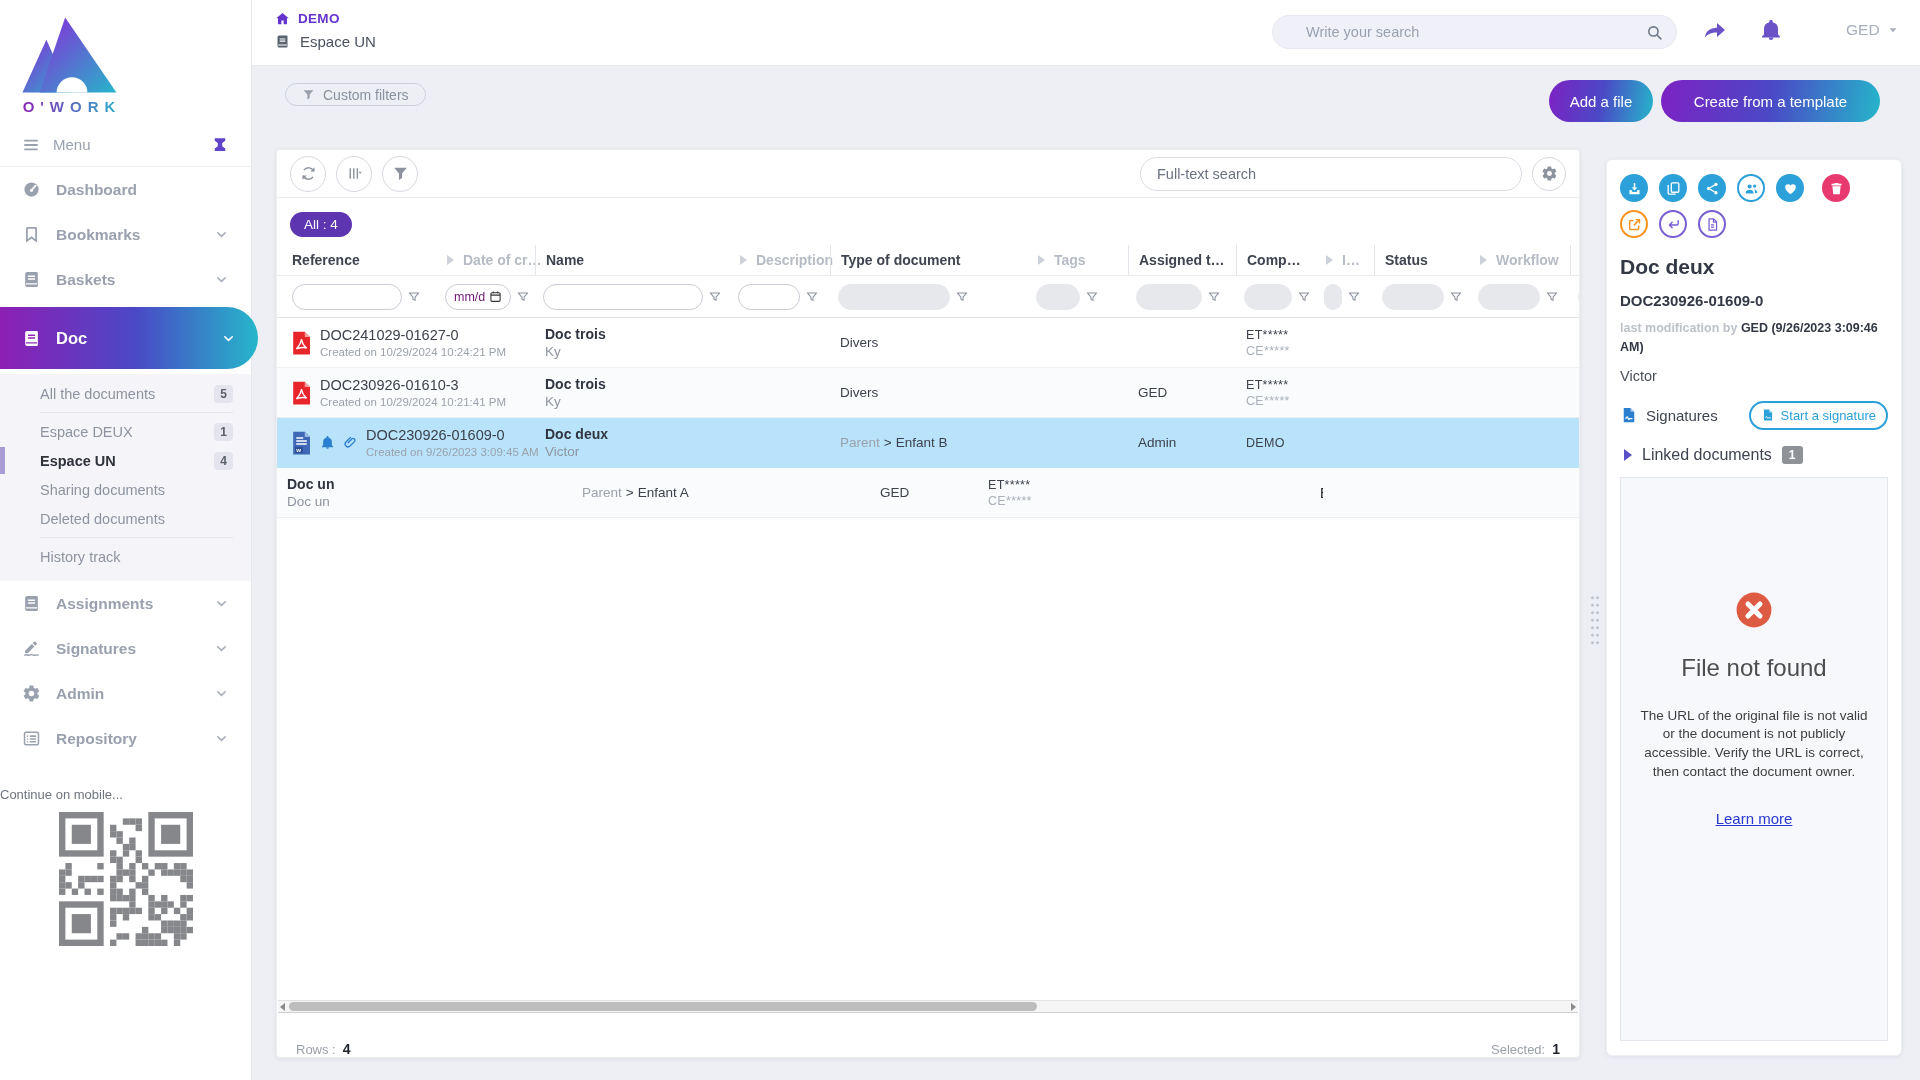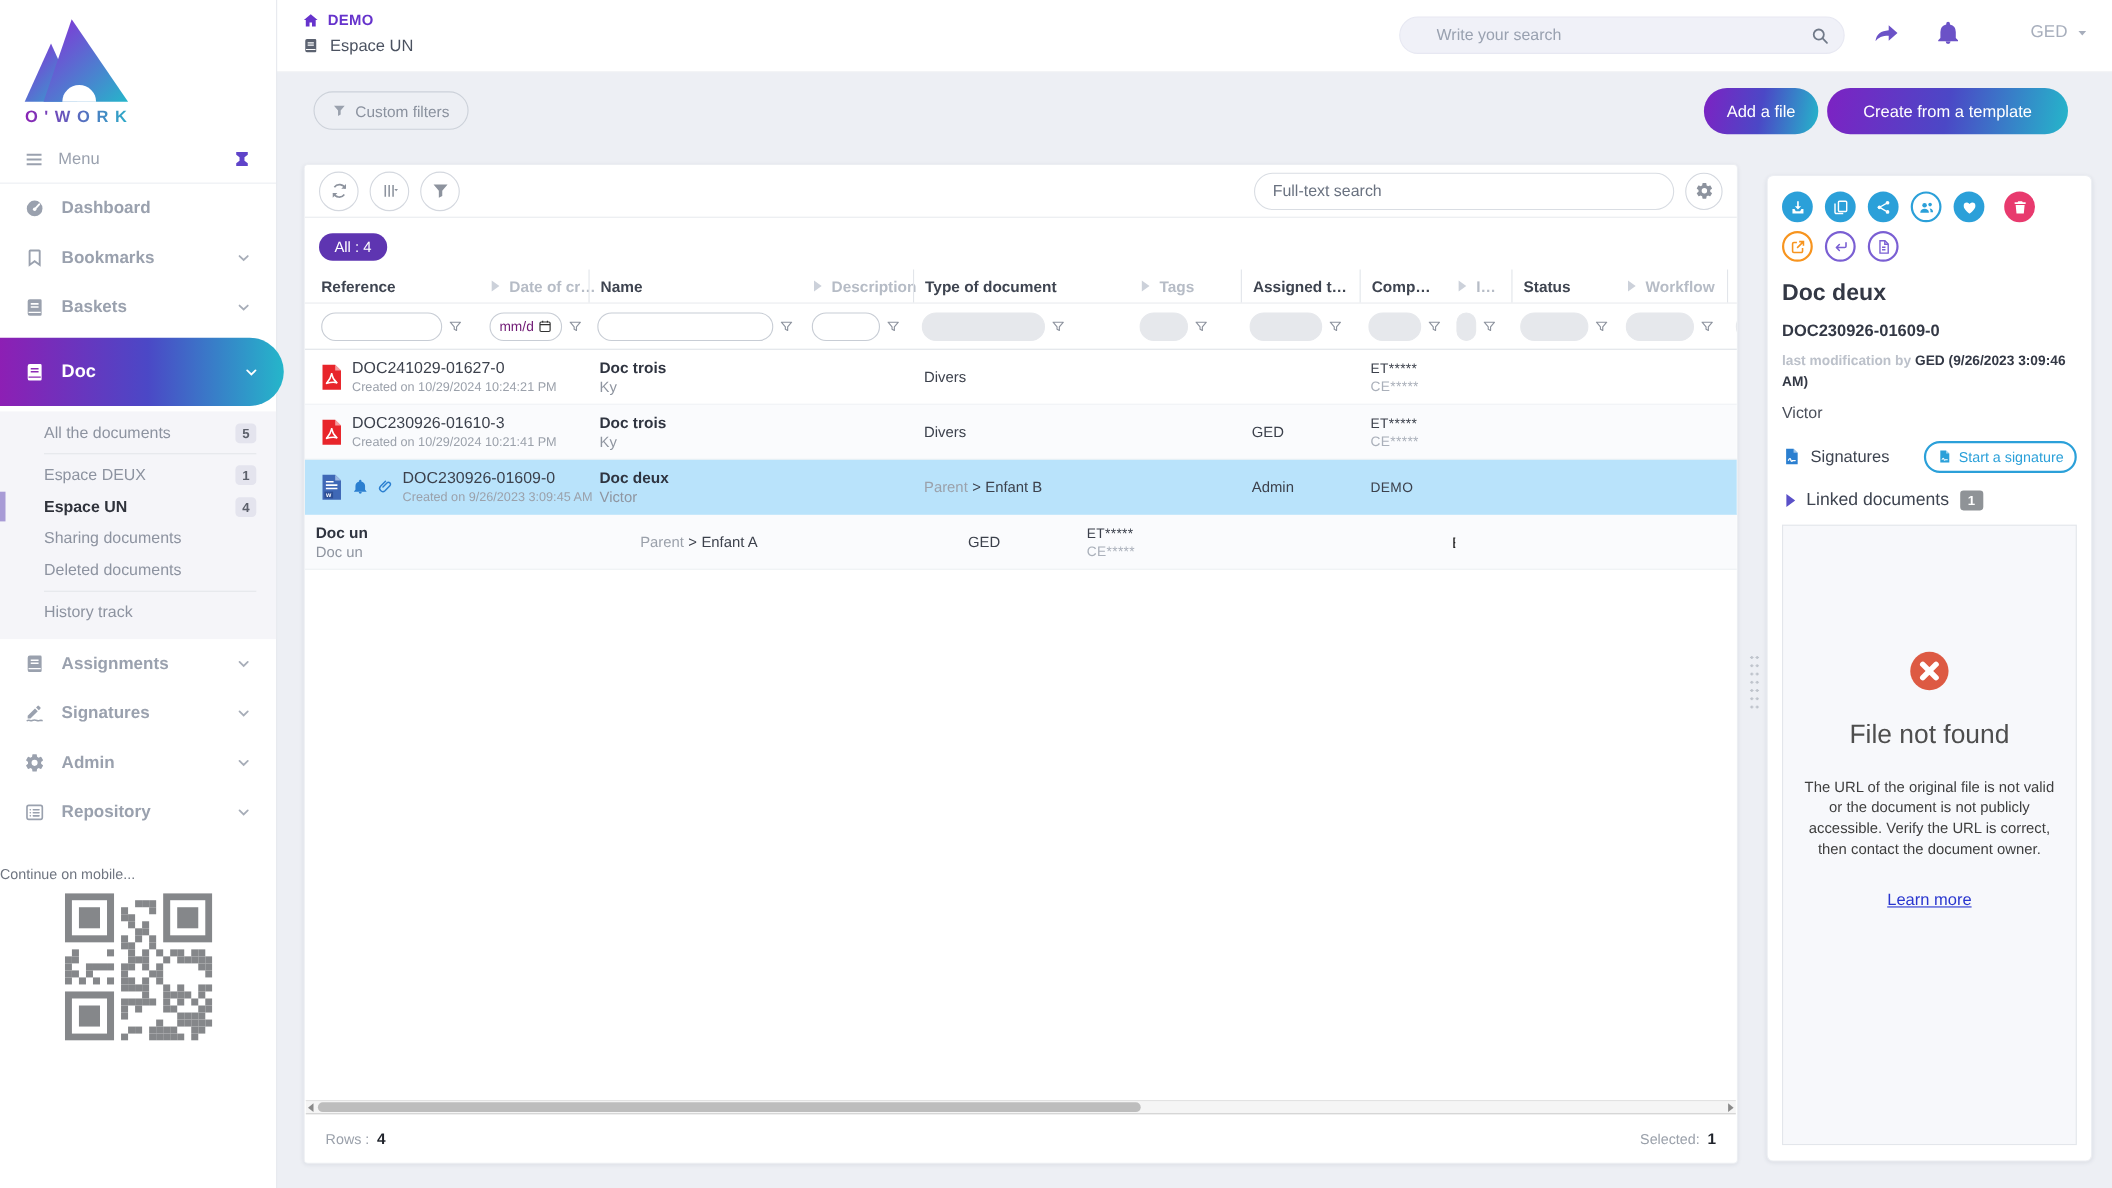--- a/index.html
+++ b/index.html
@@ -65,21 +65,21 @@
   .search-pill input { width:100%; height:100%; background:transparent; border:none; outline:none;
                        padding:0 44px 0 33px; font-size:14.5px; color:#333; font-family:inherit; }
   .search-pill input::placeholder { color:#99a1b0; }
   .search-mag { position:absolute; right:13px; top:8px; width:17px; height:17px; color:#717a89; cursor:pointer; }
   .top-ic { position:absolute; top:18px; width:24px; height:24px; color:#6b52c7; cursor:pointer; }
   .user-menu { position:absolute; left:1595px; top:21px; display:flex; align-items:center; gap:6px;
                color:#a7aebc; font-size:15.5px; cursor:pointer; }
   .user-menu .icn { width:14px; height:14px; }
 
   
-  .btn-outline { position:absolute; left:285px; top:83px; height:35px; border-radius:18px;
+  .btn-outline { position:absolute; left:285px; top:83px; height:23px; border-radius:18px;
                  border:1px solid #ccd1d9; background:transparent; color:#8a919e; font-size:14px;
                  display:flex; align-items:center; gap:8px; padding:0 16px; cursor:pointer; }
   .btn-outline .icn { width:13px; height:13px; color:#9aa1ad; }
   .btn-grad { position:absolute; top:80px; height:42px; border-radius:21px; color:#fff; font-size:15px;
               display:flex; align-items:center; justify-content:center; cursor:pointer;
               background:linear-gradient(100deg,#7d22c3,var(--g2) 50%,var(--g3)); }
   .btn-add { left:1549px; width:104px; }
   .btn-create { left:1661px; width:219px; }
 
   
@@ -139,21 +139,21 @@
   .comp-l2 { font-size:12.5px; color:#aab0ba; letter-spacing:.3px; margin-top:2px; }
   .cell-edge { width:11px; padding-left:8px; font-size:14px; color:#222; }
   .tc-scroll { height:13px; margin:0 1px; background:#f5f5f5; border-top:1px solid #e2e2e2;
                border-bottom:1px solid #cfcfcf; position:relative; flex:none; }
   .scroll-thumb { position:absolute; left:11px; top:1px; height:9px; width:748px; background:#bdbdbd;
                   border-radius:5px; cursor:pointer; }
   .scroll-arr { position:absolute; top:2px; width:0; height:0; border-top:4px solid transparent;
                 border-bottom:4px solid transparent; cursor:pointer; }
   .scroll-arr.left { left:2px; border-right:5px solid #8a8a8a; }
   .scroll-arr.right { right:2px; border-left:5px solid #8a8a8a; }
-  .tc-footer { height:44px; display:flex; align-items:center; padding:0 19px; flex:none; }
+  .tc-footer { height:44px; display:flex; align-items:flex-end; padding:0 19px; flex:none; }
   .foot-label { color:#9aa0aa; font-size:13px; }
   .foot-value { color:#1f232b; font-weight:700; font-size:14px; margin-left:7px; }
   .foot-right { margin-left:auto; display:flex; align-items:center; }
 
   
   .right-panel { position:absolute; left:1606px; top:159px; width:296px; height:897px; background:#fff;
                  border-radius:6px; border:1px solid #eceef2; box-shadow:0 1px 4px rgba(30,40,60,.08);
                  padding:14px 13px; display:flex; flex-direction:column; }
   .pa-row { display:flex; gap:11px; align-items:center; }
   .pa-row.second { margin-top:8px; }

